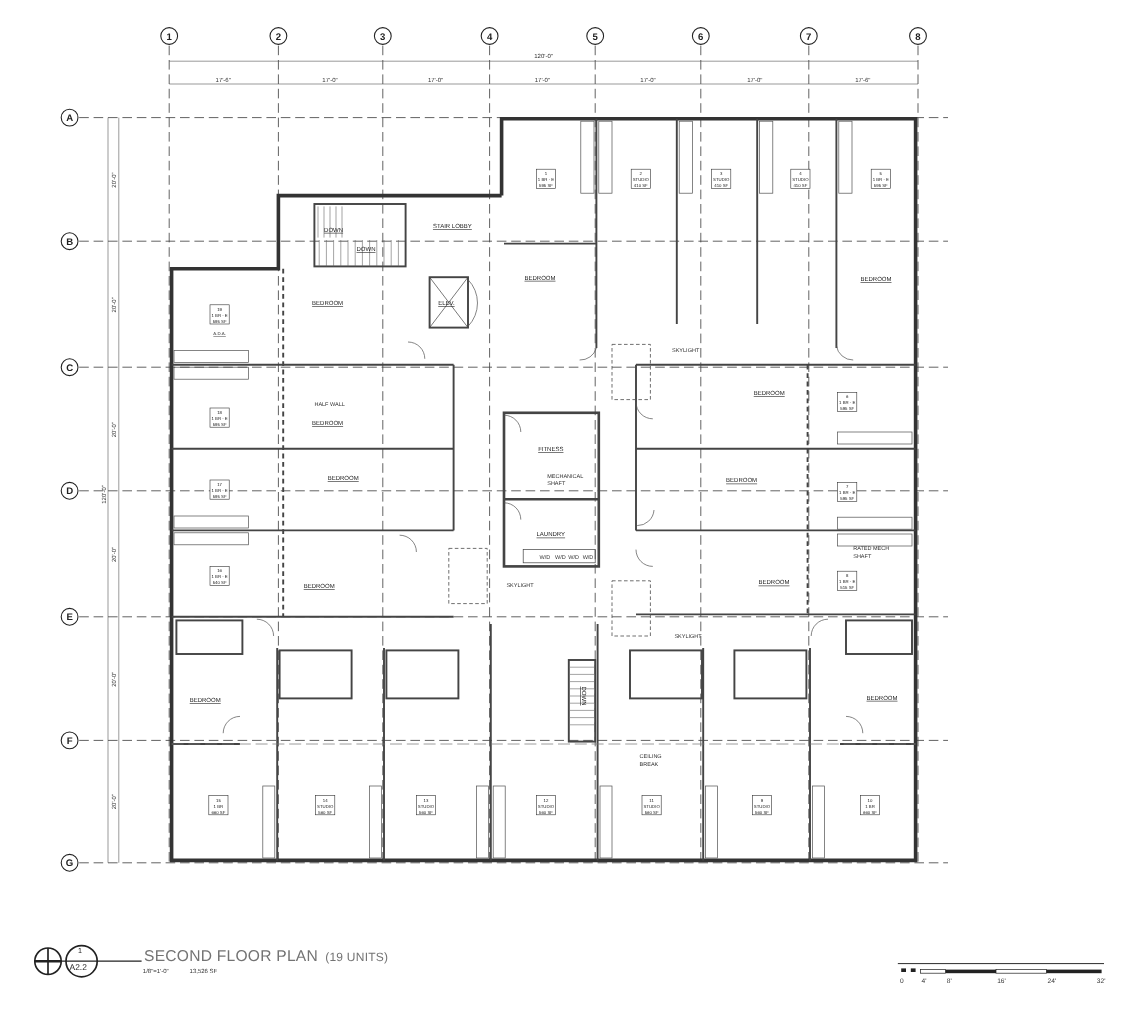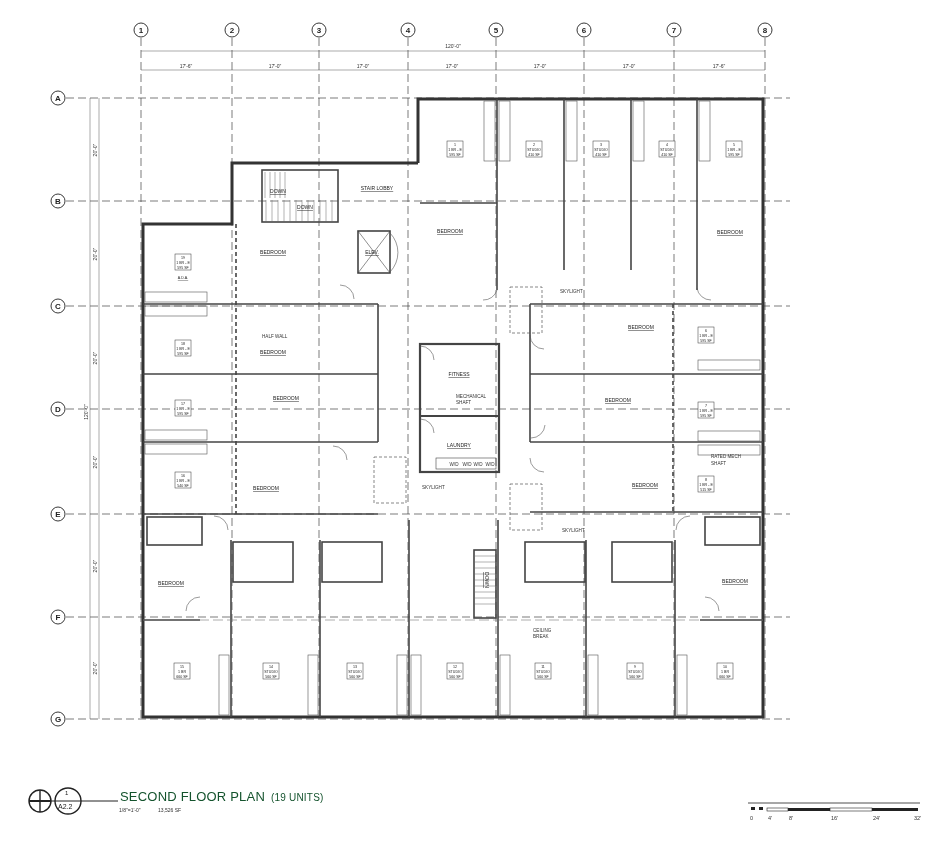--- a/index.html
+++ b/index.html
@@ -4,21 +4,21 @@
 <style>
   html,body{margin:0;padding:0;background:#ffffff;}
   body{width:941px;height:844px;position:relative;overflow:hidden;font-family:"Liberation Sans",sans-serif;color:#222;}
   #plan{position:absolute;left:0;top:0;width:941px;height:844px;}
   .grid-bubble text{font-family:"Liberation Sans",sans-serif;font-weight:bold;font-size:8px;}
   .dim-text{font-family:"Liberation Sans",sans-serif;font-size:5px;fill:#333;}
   .room-label{font-family:"Liberation Sans",sans-serif;font-size:5px;fill:#222;text-decoration:underline;}
   .unit-tag text{font-family:"Liberation Sans",sans-serif;font-size:3.6px;fill:#222;}
   .note{font-family:"Liberation Sans",sans-serif;font-size:4.6px;fill:#333;}
   .title-block{position:absolute;left:28px;top:785px;width:900px;height:40px;}
-  .title-text{position:absolute;left:92px;top:4px;font-family:"Liberation Sans",sans-serif;font-size:13px;color:#14532d;letter-spacing:0.2px;}
+  .title-text{position:absolute;left:92px;top:4px;font-family:"Liberation Sans",sans-serif;font-size:13px;color:#737373;letter-spacing:0.2px;}
   .title-sub{font-size:10px;margin-left:6px;}
   .scale-text{position:absolute;left:91px;top:22px;font-size:5px;color:#333;}
   .area-text{position:absolute;left:130px;top:22px;font-size:5px;color:#333;}
   .scalebar-labels{position:absolute;top:815px;left:748px;width:180px;height:10px;font-size:5.5px;color:#333;}
   .scalebar-labels span{position:absolute;top:0;}
 </style>
 </head>
 <body>
 
 <svg id="plan" viewBox="0 0 941 844" xmlns="http://www.w3.org/2000/svg">

